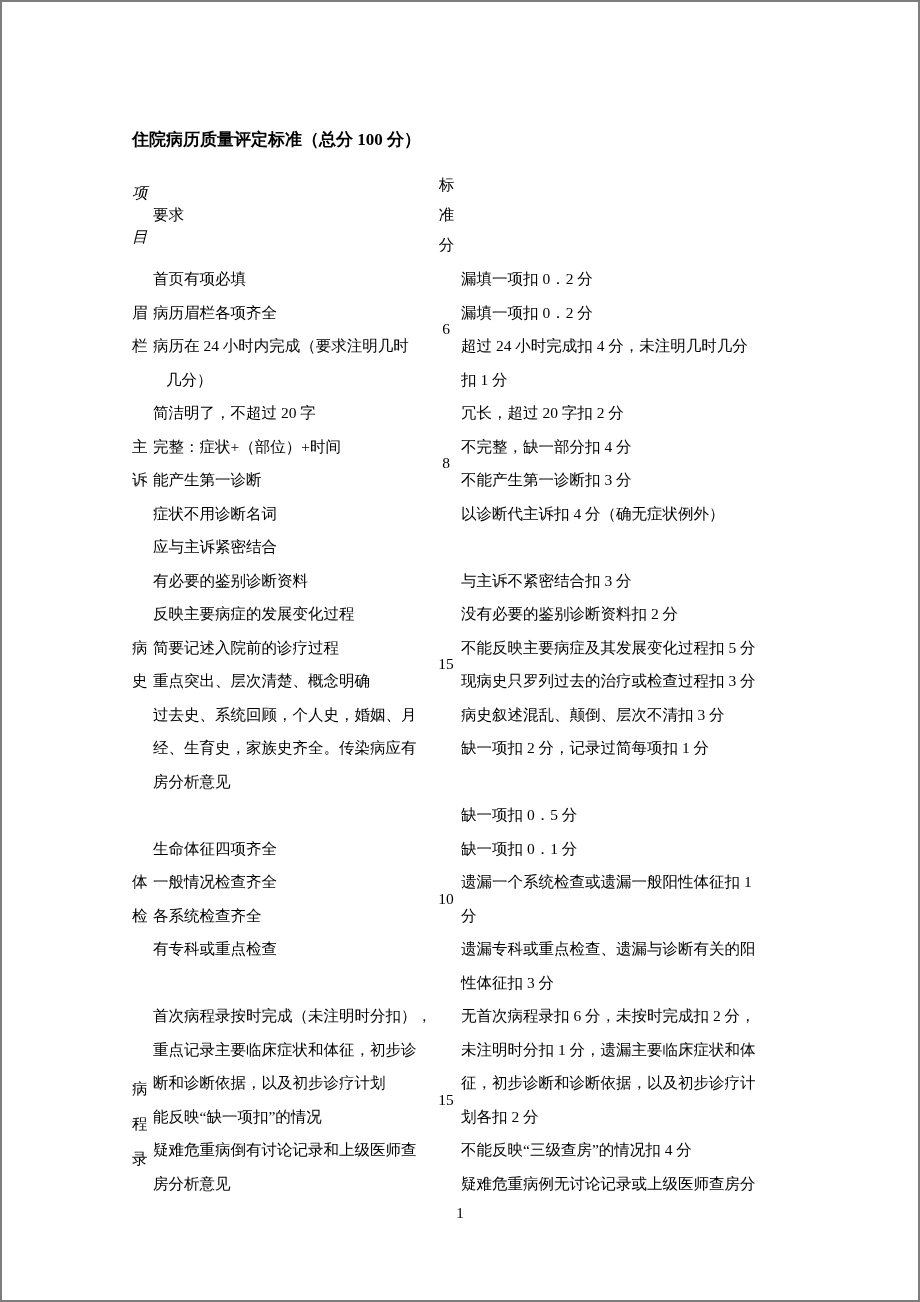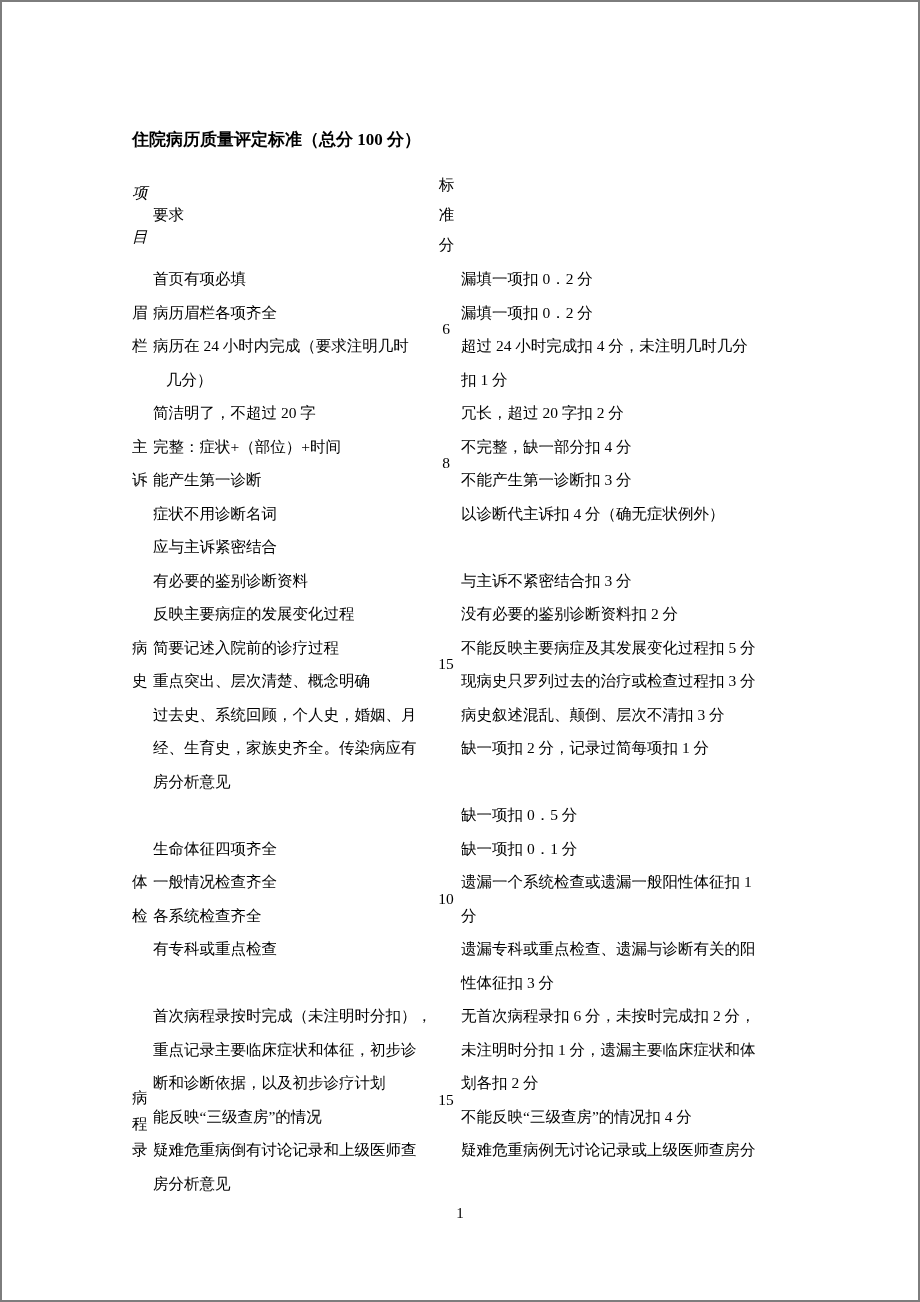--- a/index.html
+++ b/index.html
@@ -25,21 +25,21 @@
   .cell { position:relative; }
   .c-item  { width:21px; display:flex; flex-direction:column; justify-content:center; }
   .c-req   { width:280px; }
   .c-score { width:26px; display:flex; align-items:center; justify-content:center; }
   .c-ded   { flex:1; padding-left:2px; }
   .vcenter { display:flex; align-items:center; }
   .vchars  { width:1.05em; word-break:break-all; }
   .vh-item  { line-height:44px;font-style:italic; }
   .vh-score { line-height:30px;text-align:right; }
   .vb       { line-height:33.5px; }
-  .vb.tight { line-height:26px;margin-top:48px; }
+  .vb.tight { line-height:35px;margin-top:48px; }
   .header-row { height:94px; }
   .line { height:33.5px; line-height:33.5px; white-space:nowrap; }
   .line.indent { padding-left:13px;font-family:Liberation Serif, serif; }
   .pageno {
     position:absolute; left:0; right:0; top:1205px;
     text-align:center; font-size:15px;
   }
 </style>
 </head>
 <body>
@@ -161,30 +161,31 @@
     </div>
 
     <div class="row">
       <div class="cell c-item">
         <div class="vchars vb tight">病程录</div>
       </div>
       <div class="cell c-req">
         <div class="line">首次病程录按时完成（未注明时分扣），</div>
         <div class="line">重点记录主要临床症状和体征，初步诊</div>
         <div class="line">断和诊断依据，以及初步诊疗计划</div>
-        <div class="line">能反映“三级查房”的情况</div>
+        <div class="line">能反映“缺一项扣”的情况</div>
         <div class="line">疑难危重病倒有讨论记录和上级医师查</div>
         <div class="line">房分析意见</div>
       </div>
       <div class="cell c-score">
         <div>15</div>
       </div>
       <div class="cell c-ded">
         <div class="line">无首次病程录扣 6 分，未按时完成扣 2 分，</div>
         <div class="line">未注明时分扣 1 分，遗漏主要临床症状和体</div>
+        <div class="line">征，初步诊断和诊断依据，以及初步诊疗计</div>
         <div class="line">划各扣 2 分</div>
         <div class="line">不能反映“三级查房”的情况扣 4 分</div>
         <div class="line">疑难危重病例无讨论记录或上级医师查房分</div>
       </div>
     </div>
 
   </div>
 </div>
 
 <div class="pageno">1</div>

